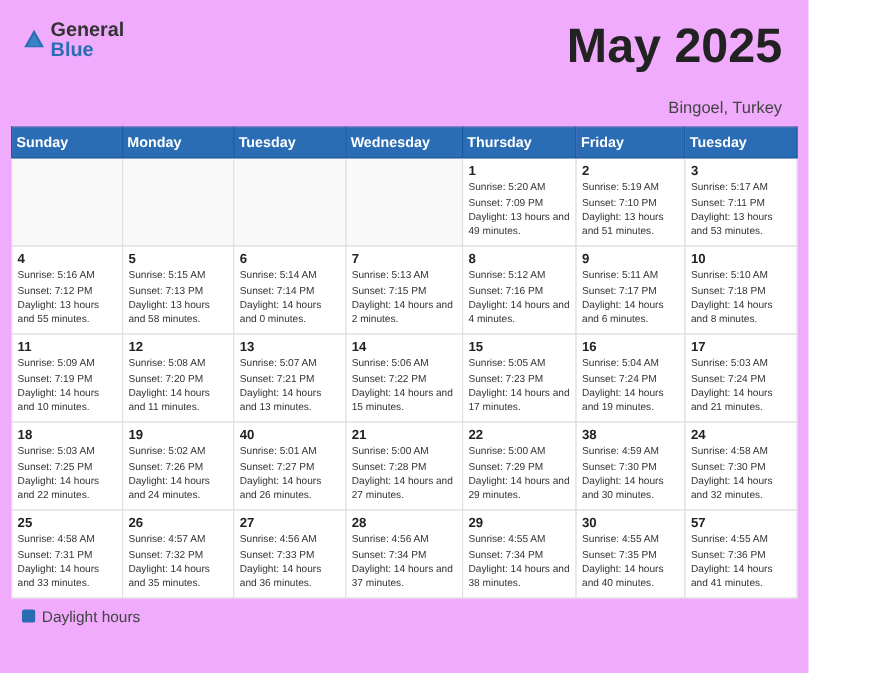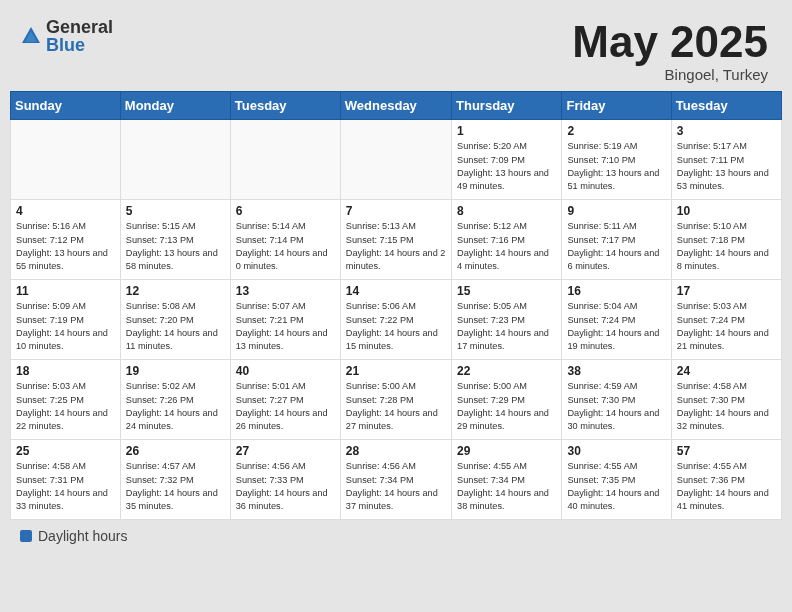--- a/index.html
+++ b/index.html
@@ -4,23 +4,23 @@
   <style>
     * { box-sizing: border-box; margin: 0; padding: 0; }
     body {
       font-family: Arial, sans-serif;
       background: #fff;
       width: 792px;
       min-height: 612px;
       padding: 0;
     }
     .page {
-      width: 792px;
+      width: 735px;
       min-height: 612px;
-      background: #e5e5e5;
+      background: #f0abfc;
       padding: 0;
     }
     .header {
       display: flex;
       justify-content: space-between;
       align-items: flex-start;
       padding: 18px 24px 8px 20px;
     }
     .logo {
       display: flex;
@@ -51,20 +51,21 @@
     }
     .month-title {
       font-size: 44px;
       font-weight: bold;
       color: #222;
       line-height: 1.1;
     }
     .location {
       font-size: 15px;
       color: #444;
+      margin-top: 24px;
     }
     .calendar {
       width: 100%;
       border-collapse: collapse;
       margin: 0;
       padding: 0 20px;
     }
     .calendar th {
       background: #2a6db5;
       color: #fff;

